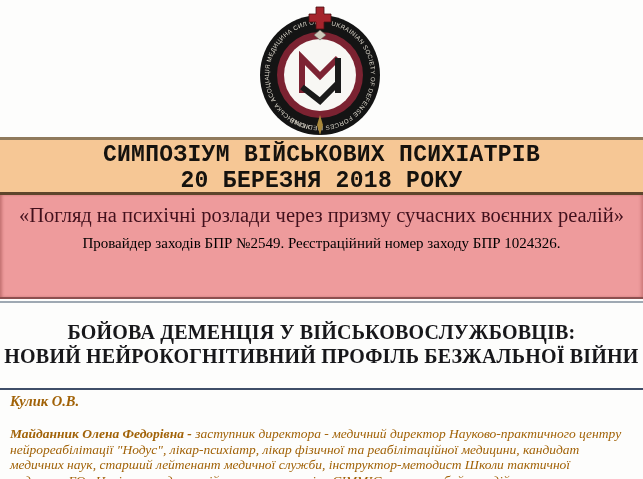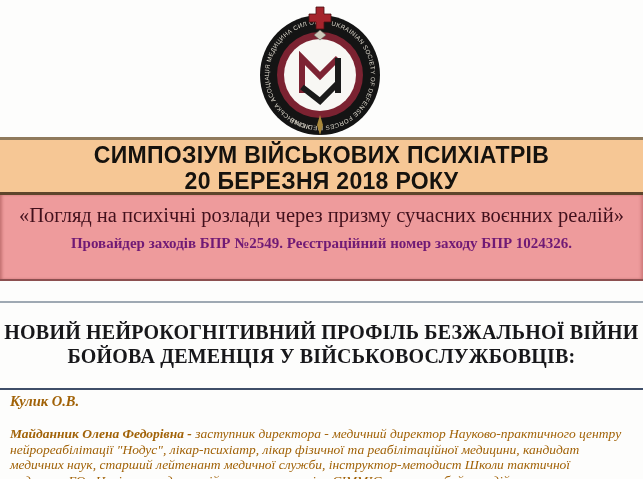--- a/index.html
+++ b/index.html
@@ -12,40 +12,40 @@
   .logo { position:absolute; left:252px; top:2px; z-index:5; }
 
   
   .banner {
     position:absolute; left:0; top:137px; width:643px; height:58px;
     box-sizing:border-box; background:#f6c795;
     border-top:3px solid #8f7a5c; border-bottom:3px solid #5e452c;
     text-align:center; z-index:1;
   }
   .banner-line {
-    font-family:Liberation Sans, sans-serif; font-weight:bold;
+    font-family:Liberation Mono, monospace; font-weight:bold;
     font-size:23px; line-height:26px; color:#15120e; letter-spacing:0.3px;
   }
   .banner-line.first { margin-top:2px; }
 
   
   .pink-band {
-    position:absolute; left:0; top:195px; width:643px; height:86px;
+    position:absolute; left:0; top:195px; width:643px; height:104px;
     box-sizing:border-box; background:#ee9b9c;
     border-bottom:2px solid #8c5050;
     box-shadow: inset 3px 0 3px -1px rgba(146,62,62,0.45),
                 inset -3px 0 3px -1px rgba(146,62,62,0.35);
     text-align:center;
   }
   .quote {
     padding-top:9px; font-size:20.5px; color:#42101c;
     white-space:nowrap; letter-spacing:0px;
   }
   .provider {
-    margin-top:8px; font-weight:bold; font-size:15px; color:#701a75;
+    margin-top:8px; font-weight:normal; font-size:15px; color:#000000;
   }
 
   .rule-gray {
     position:absolute; left:0; top:301px; width:643px; height:2px;
     background:#9fa9b3;
   }
 
   
   .talk-title {
     position:absolute; left:0; top:321px; width:643px; text-align:center;
@@ -103,22 +103,22 @@
   </div>
 
   <div class="pink-band">
     <div class="quote">«Погляд на психічні розлади через призму сучасних воєнних реалій»</div>
     <div class="provider">Провайдер заходів БПР №2549. Реєстраційний номер заходу БПР 1024326.</div>
   </div>
 
   <div class="rule-gray"></div>
 
   <div class="talk-title">
+    <div>БОЙОВА ДЕМЕНЦІЯ У ВІЙСЬКОВОСЛУЖБОВЦІВ:</div>
     <div>НОВИЙ НЕЙРОКОГНІТИВНИЙ ПРОФІЛЬ БЕЗЖАЛЬНОЇ ВІЙНИ</div>
-    <div>БОЙОВА ДЕМЕНЦІЯ У ВІЙСЬКОВОСЛУЖБОВЦІВ:</div>
   </div>
 
   <div class="rule-navy"></div>
 
   <div class="authors">
     <div class="author-main">Кулик О.В.</div>
     <div class="author-bio">
       <b>Майданник Олена Федорівна - </b><span>заступник директора - медичний директор Науково-практичного центру нейрореабілітації "Нодус", лікар-психіатр, лікар фізичної та реабілітаційної медицини, кандидат медичних наук, старший лейтенант медичної служби, інструктор-методист Школи тактичної медицини ГО «Цивільно-медична військова кооперація «СІММІС», учасник бойових дій</span>
     </div>
   </div>

